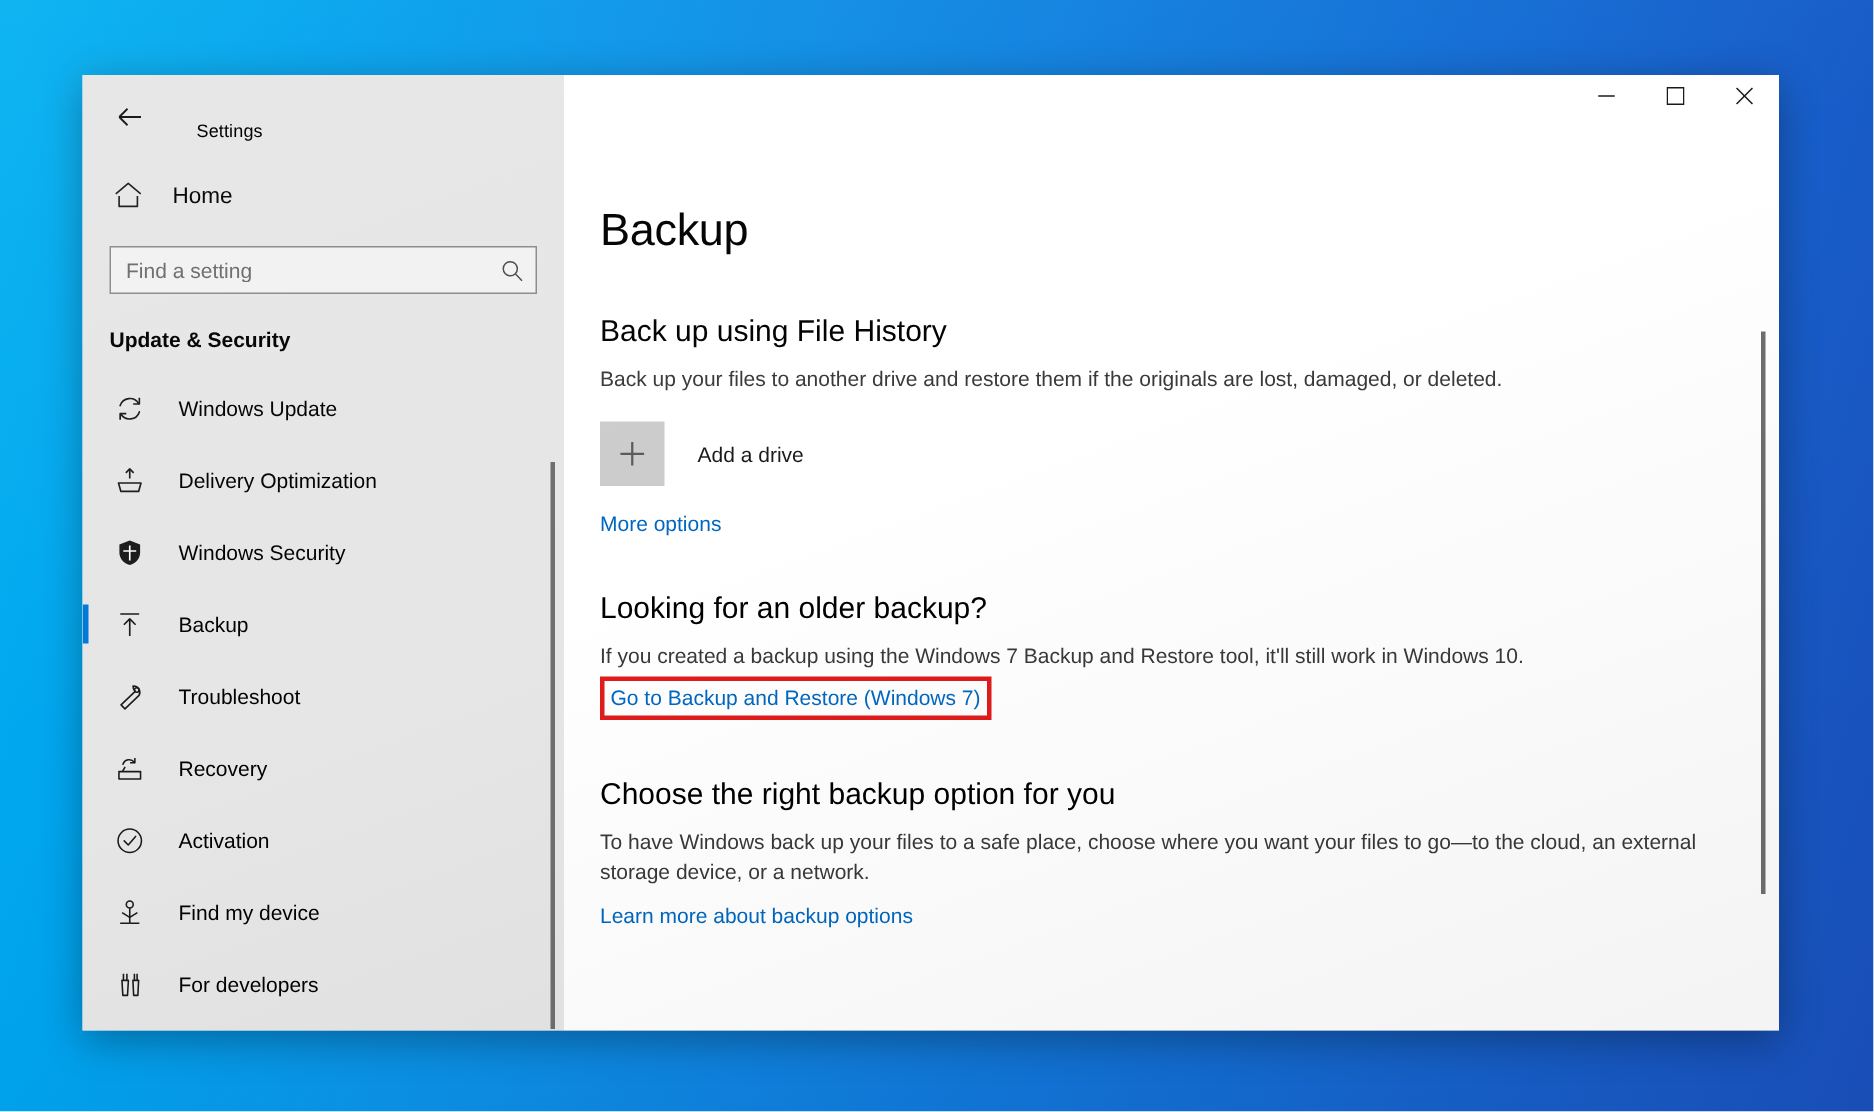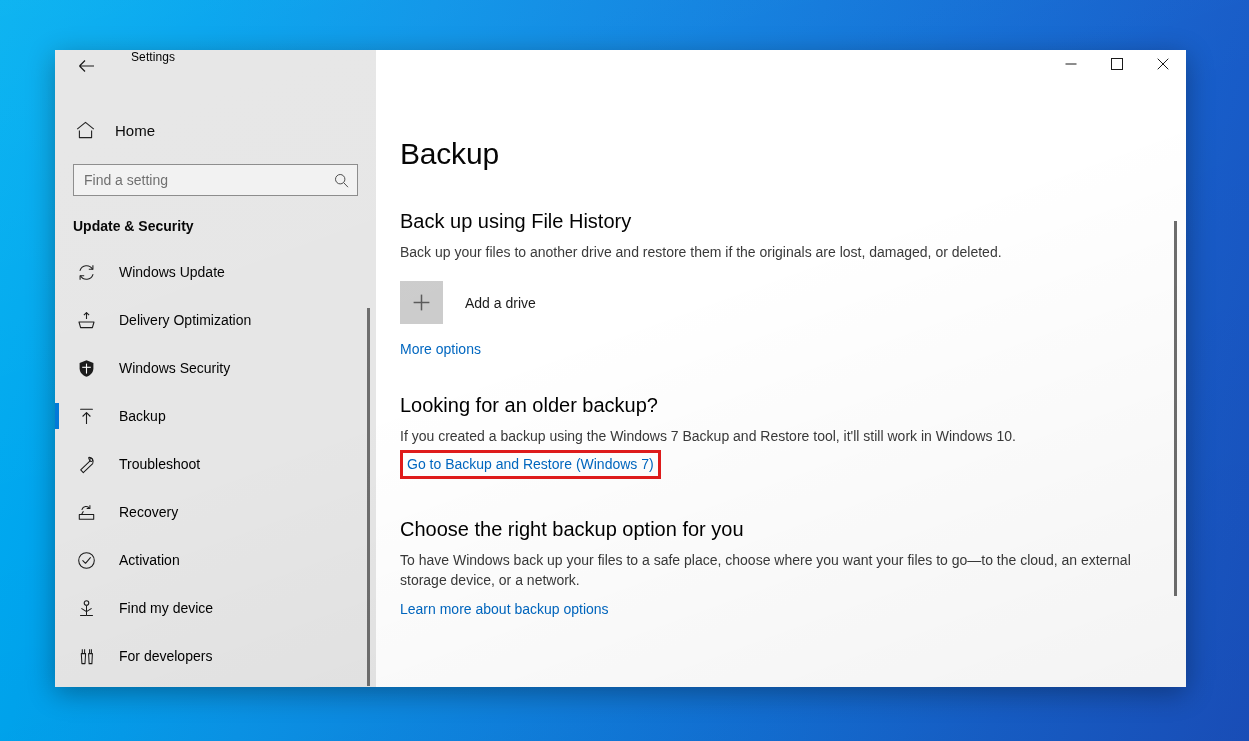--- a/index.html
+++ b/index.html
@@ -65,21 +65,21 @@
     height: 44px;
     display: flex;
     align-items: flex-start;
     z-index: 5;
     pointer-events: none;
   }
   .titlebar-left {
     width: 321px;
     height: 44px;
     display: flex;
-    align-items: flex-start;
+    align-items: flex-end;
     pointer-events: auto;
   }
   .titlebar-right {
     flex: 1;
     height: 44px;
     display: flex;
     justify-content: flex-end;
     align-items: flex-start;
     pointer-events: auto;
   }

